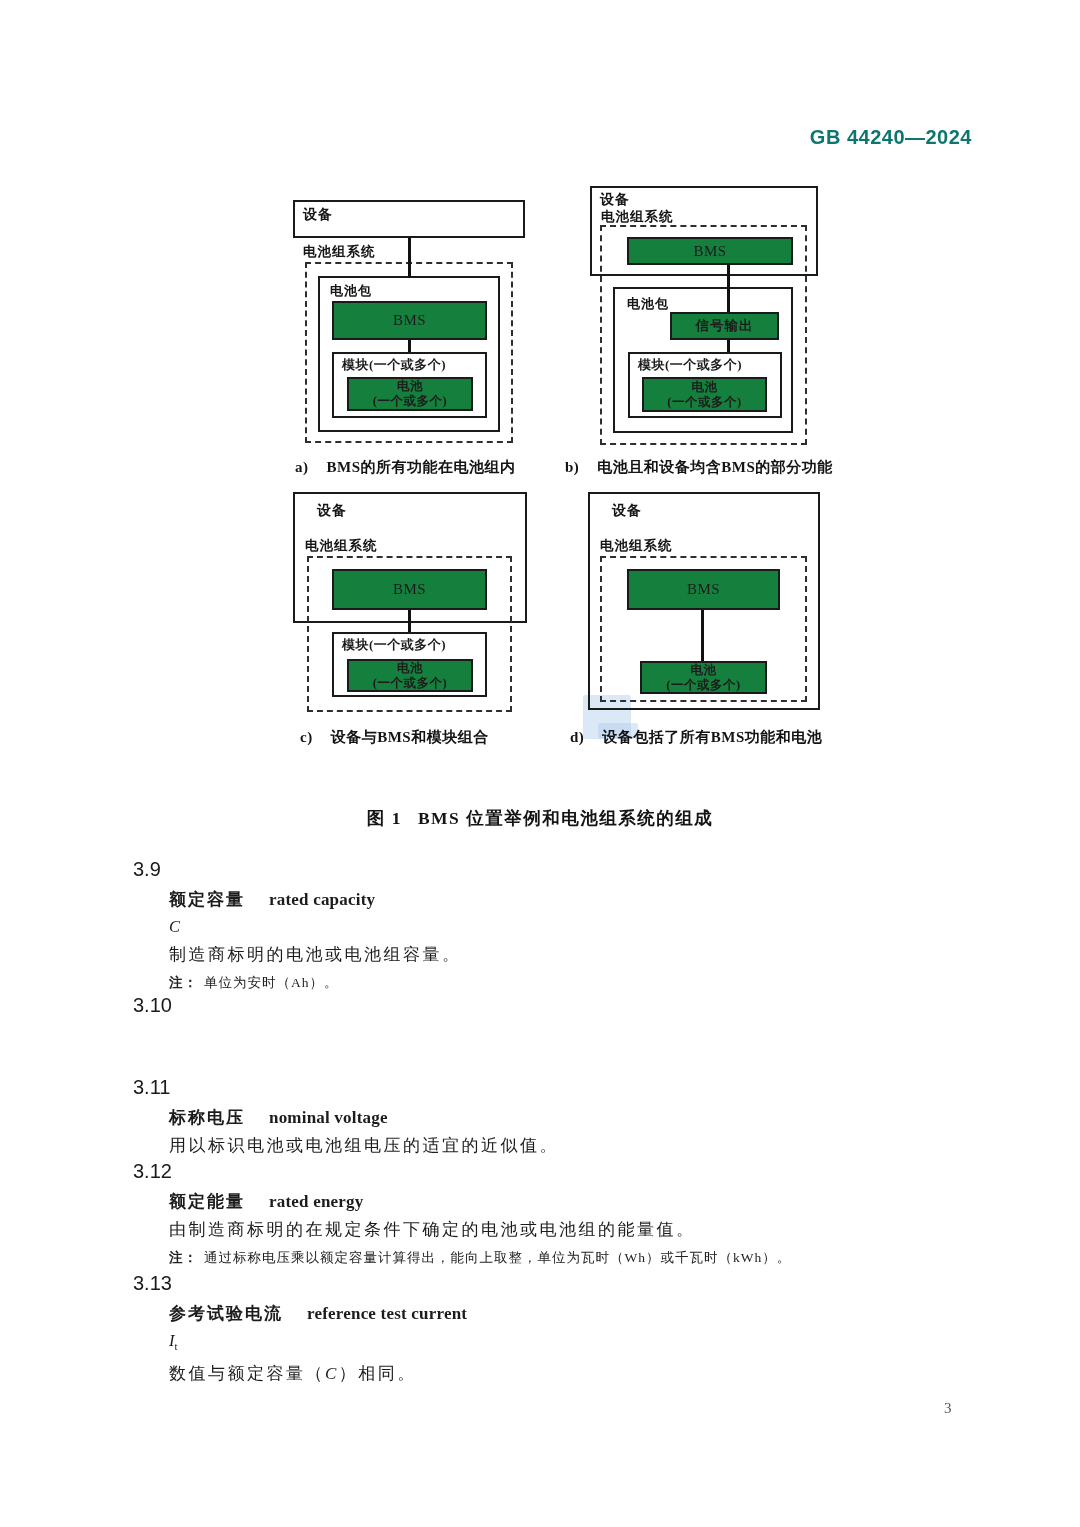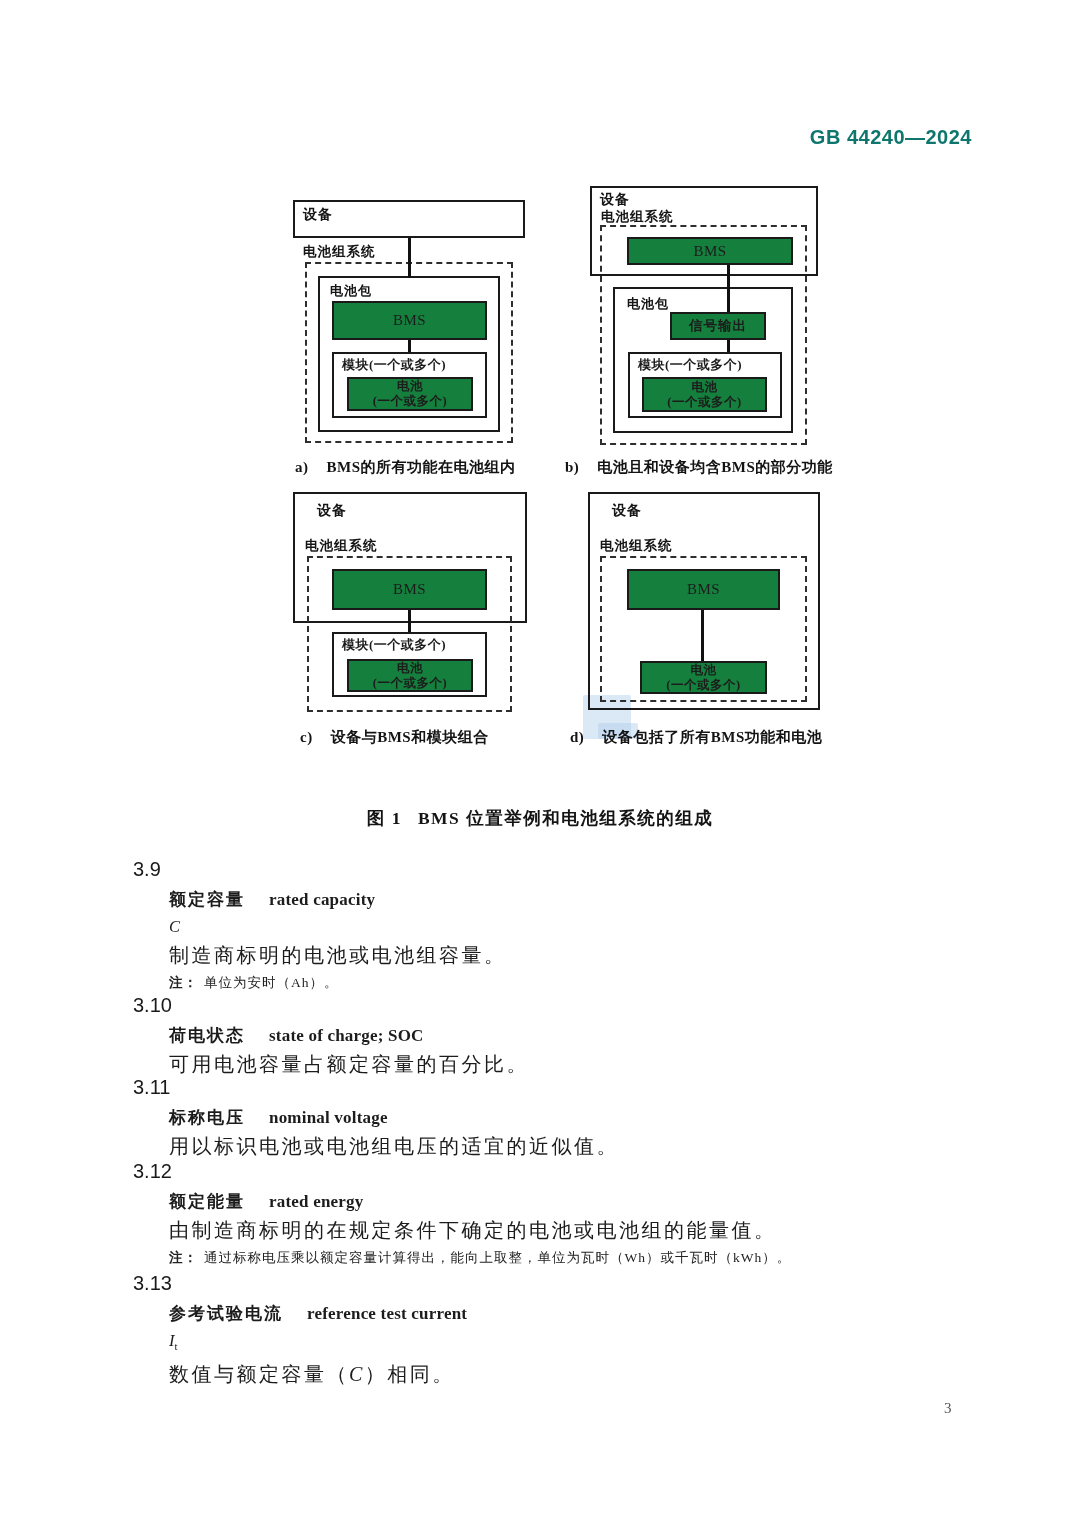--- a/index.html
+++ b/index.html
@@ -52,21 +52,21 @@
     font-family:"Liberation Sans","DejaVu Sans",sans-serif;
     font-weight:500; font-size:20px; color:#1a1a1a; margin-bottom:8px;
   }
   .sec-body { margin-left:36px; }
   .term-line { font-size:17px; font-weight:bold; line-height:22px; margin-bottom:5px; }
   .term-cn { letter-spacing:2px; }
   .term-en { margin-left:24px; letter-spacing:.2px;margin-top:44px; }
   .symbol-line { font-size:16.5px; line-height:22px; margin-bottom:5px; }
   .symbol-line i { font-family:"Liberation Serif",serif; }
   .symbol-line sub { font-size:11px; font-style:normal; }
-  .def-line { font-size:20px; line-height:24px; letter-spacing:2.5px; margin-bottom:6px; }
+  .def-line { font-size:17px; line-height:24px; letter-spacing:2.5px; margin-bottom:6px; }
   .note-line { font-size:13.5px; line-height:19px; letter-spacing:1px; color:#222; }
   .note-label { font-weight:bold; margin-right:6px; }
 
   .page-number { position:absolute; top:1400px; left:944px; font-size:15px; color:#555; }
 </style>
 </head>
 <body>
 
 <div class="doc-number">GB 44240—2024</div>
 
@@ -104,21 +104,21 @@
     <span class="float-label" style="left:601px; top:23px;">电池组系统</span>
     <div class="dashed-box" style="left:600px; top:40px; width:207px; height:220px;"></div>
     <div class="connector" style="left:727px; top:79px; height:50px;"></div>
     <div class="leaf-box" style="left:627px; top:52px; width:166px; height:28px;">
       <span class="bms-text">BMS</span>
     </div>
     <div class="solid-box" style="left:613px; top:102px; width:180px; height:146px;">
       <span class="box-label" style="left:12px; top:6px; font-size:13px;">电池包</span>
     </div>
     <div class="connector" style="left:727px; top:153px; height:16px;"></div>
-    <div class="leaf-box" style="left:670px; top:127px; width:96px; height:28px;">
+    <div class="leaf-box" style="left:670px; top:127px; width:109px; height:28px;">
       <span class="signal-text">信号输出</span>
     </div>
     <div class="module-box" style="left:628px; top:167px; width:154px; height:66px;">
       <span class="module-label">模块(一个或多个)</span>
     </div>
     <div class="leaf-box" style="left:642px; top:192px; width:125px; height:35px;">
       <span class="cell-text"><span>电池</span><br><span>(一个或多个)</span></span>
     </div>
     <div class="diagram-caption" style="left:565px; top:273px;">
       <span class="cap-prefix">b)</span><span>电池且和设备均含BMS的部分功能</span>
@@ -180,26 +180,20 @@
     <div class="symbol-line"><i>C</i></div>
     <div class="def-line">制造商标明的电池或电池组容量。</div>
     <div class="note-line">
       <span class="note-label">注：</span><span>单位为安时（Ah）。</span>
     </div>
   </div>
 </div>
 
 <div class="section" style="top:994px;">
   <div class="sec-number">3.10</div>
-  <div class="sec-body">
-    <div class="term-line">
-      <span class="term-cn">荷电状态</span><span class="term-en">state of charge; SOC</span>
-    </div>
-    <div class="def-line">可用电池容量占额定容量的百分比。</div>
-  </div>
 </div>
 
 <div class="section" style="top:1076px;">
   <div class="sec-number">3.11</div>
   <div class="sec-body">
     <div class="term-line">
       <span class="term-cn">标称电压</span><span class="term-en">nominal voltage</span>
     </div>
     <div class="def-line">用以标识电池或电池组电压的适宜的近似值。</div>
   </div>

